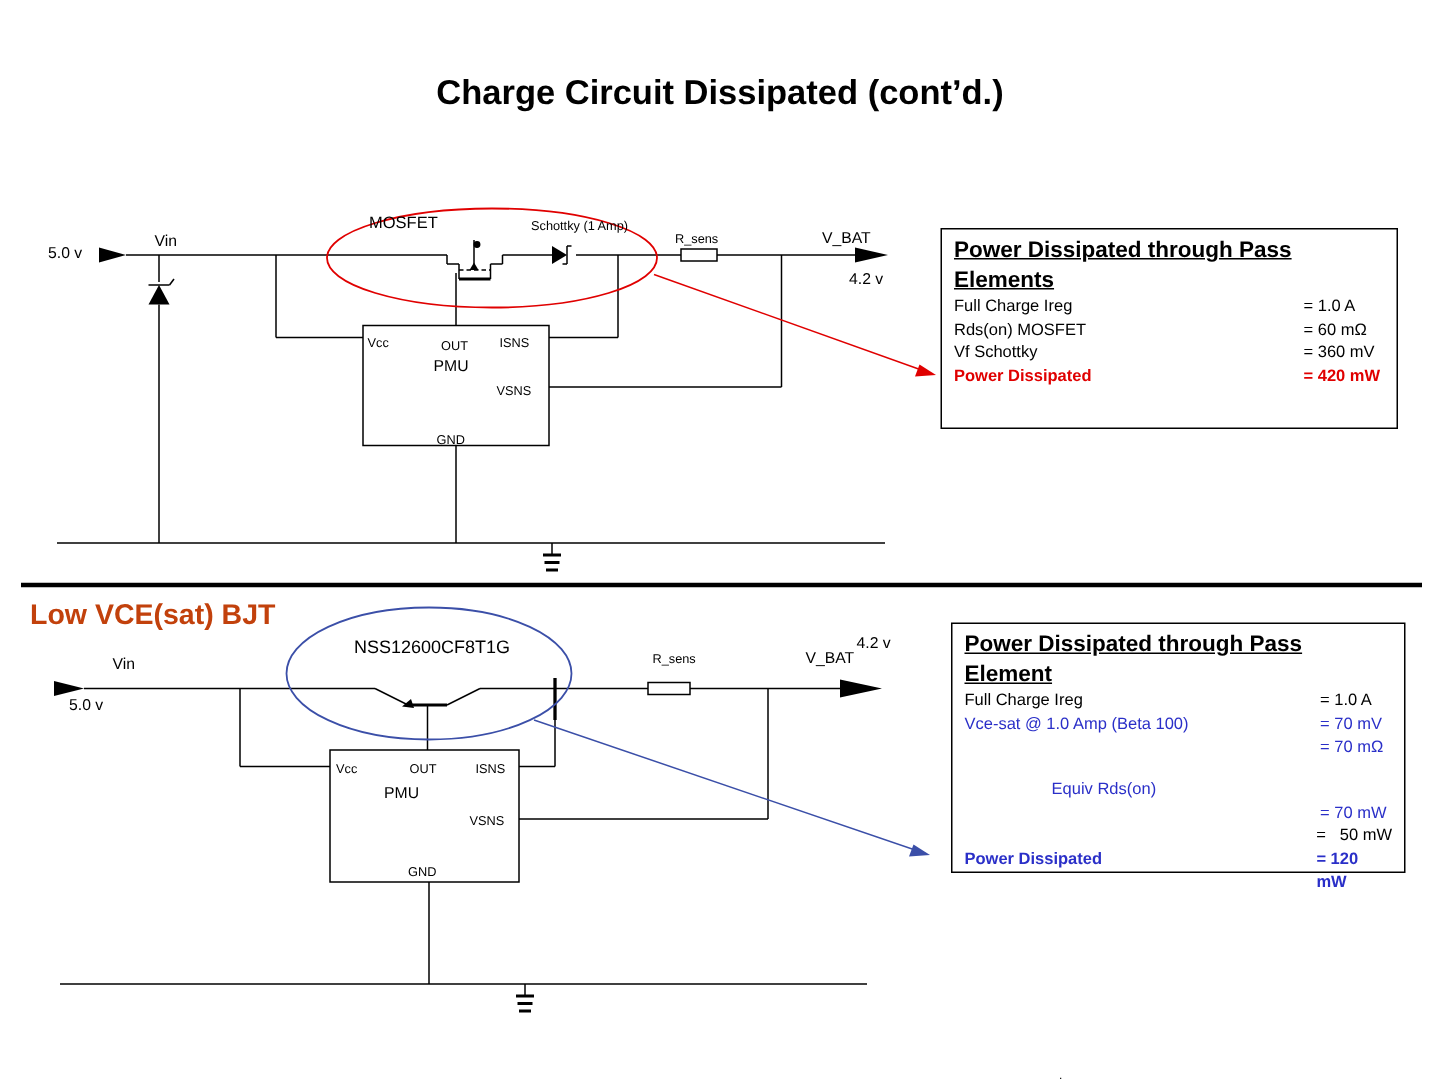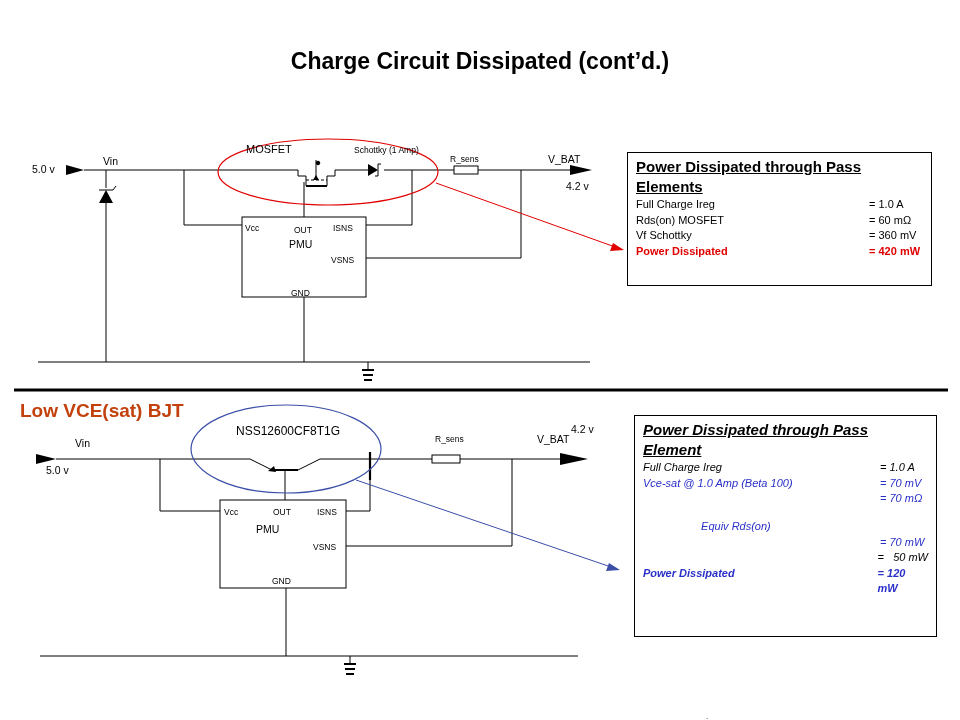--- a/index.html
+++ b/index.html
@@ -185,21 +185,21 @@
 <div class="lbl sm" style="left:435px;top:434px;">R_sens</div>
 <div class="lbl md" style="left:537px;top:433px;">V_BAT</div>
 <div class="lbl md" style="left:571px;top:423px;">4.2 v</div>
 <div class="lbl sm" style="left:224px;top:507px;">Vcc</div>
 <div class="lbl sm" style="left:273px;top:507px;">OUT</div>
 <div class="lbl sm" style="left:317px;top:507px;">ISNS</div>
 <div class="lbl md" style="left:256px;top:523px;">PMU</div>
 <div class="lbl sm" style="left:313px;top:542px;">VSNS</div>
 <div class="lbl sm" style="left:272px;top:576px;">GND</div>
 
-<div class="box box2" style="left:634px;top:415px;width:303px;height:222px;font-style:italic;">
+<div class="box box2" style="left:634px;top:415px;width:303px;height:167px;">
   <div class="bt">Power Dissipated through Pass Element</div>
   <div class="row">
       <span class="k">Full Charge  Ireg</span>
       <span>=  1.0 A</span>
     </div>
   <div class="row blue">
       <span class="k">Vce-sat @ 1.0 Amp (Beta 100)</span>
       <span>= 70 mV</span>
     </div>
   <div class="row blue">

